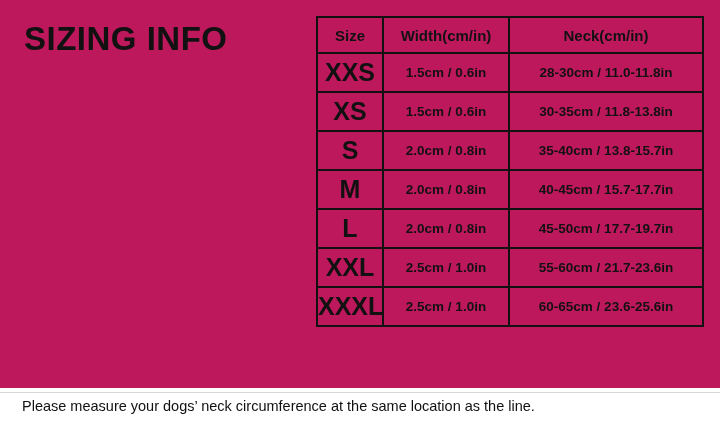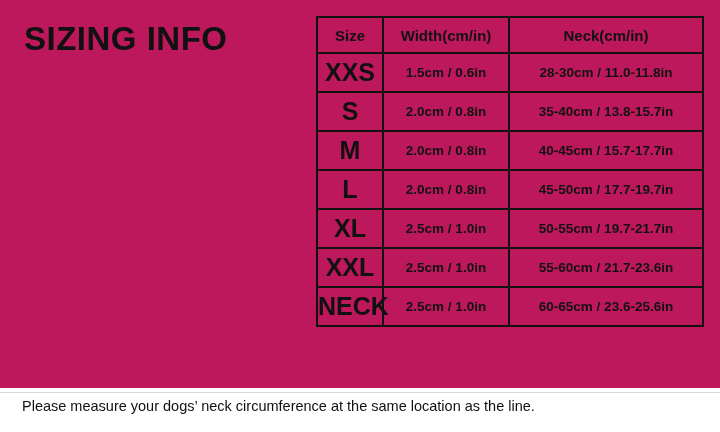--- a/index.html
+++ b/index.html
@@ -132,46 +132,46 @@
         <th>Neck(cm/in)</th>
       </tr>
     </thead>
     <tbody>
       <tr>
         <td class="cell-size">XXS</td>
         <td class="cell-width">1.5cm / 0.6in</td>
         <td class="cell-neck">28-30cm / 11.0-11.8in</td>
       </tr>
       <tr>
+        <td class="cell-size">XS</td>
+        <td class="cell-width">1.5cm / 0.6in</td>
+        <td class="cell-neck">30-35cm / 11.8-13.8in</td>
+      </tr>
+      <tr>
         <td class="cell-size">S</td>
         <td class="cell-width">2.0cm / 0.8in</td>
         <td class="cell-neck">35-40cm / 13.8-15.7in</td>
       </tr>
       <tr>
         <td class="cell-size">M</td>
         <td class="cell-width">2.0cm / 0.8in</td>
         <td class="cell-neck">40-45cm / 15.7-17.7in</td>
       </tr>
       <tr>
         <td class="cell-size">L</td>
         <td class="cell-width">2.0cm / 0.8in</td>
         <td class="cell-neck">45-50cm / 17.7-19.7in</td>
       </tr>
       <tr>
-        <td class="cell-size">XL</td>
-        <td class="cell-width">2.5cm / 1.0in</td>
-        <td class="cell-neck">50-55cm / 19.7-21.7in</td>
-      </tr>
-      <tr>
         <td class="cell-size">XXL</td>
         <td class="cell-width">2.5cm / 1.0in</td>
         <td class="cell-neck">55-60cm / 21.7-23.6in</td>
       </tr>
       <tr>
-        <td class="cell-size">NECK</td>
+        <td class="cell-size">XXXL</td>
         <td class="cell-width">2.5cm / 1.0in</td>
         <td class="cell-neck">60-65cm / 23.6-25.6in</td>
       </tr>
     </tbody>
   </table>
 
   <div id="divider"></div>
   <div id="footer-note">Please measure your dogs’ neck circumference at the same location as the line.</div>
 
 </div>

